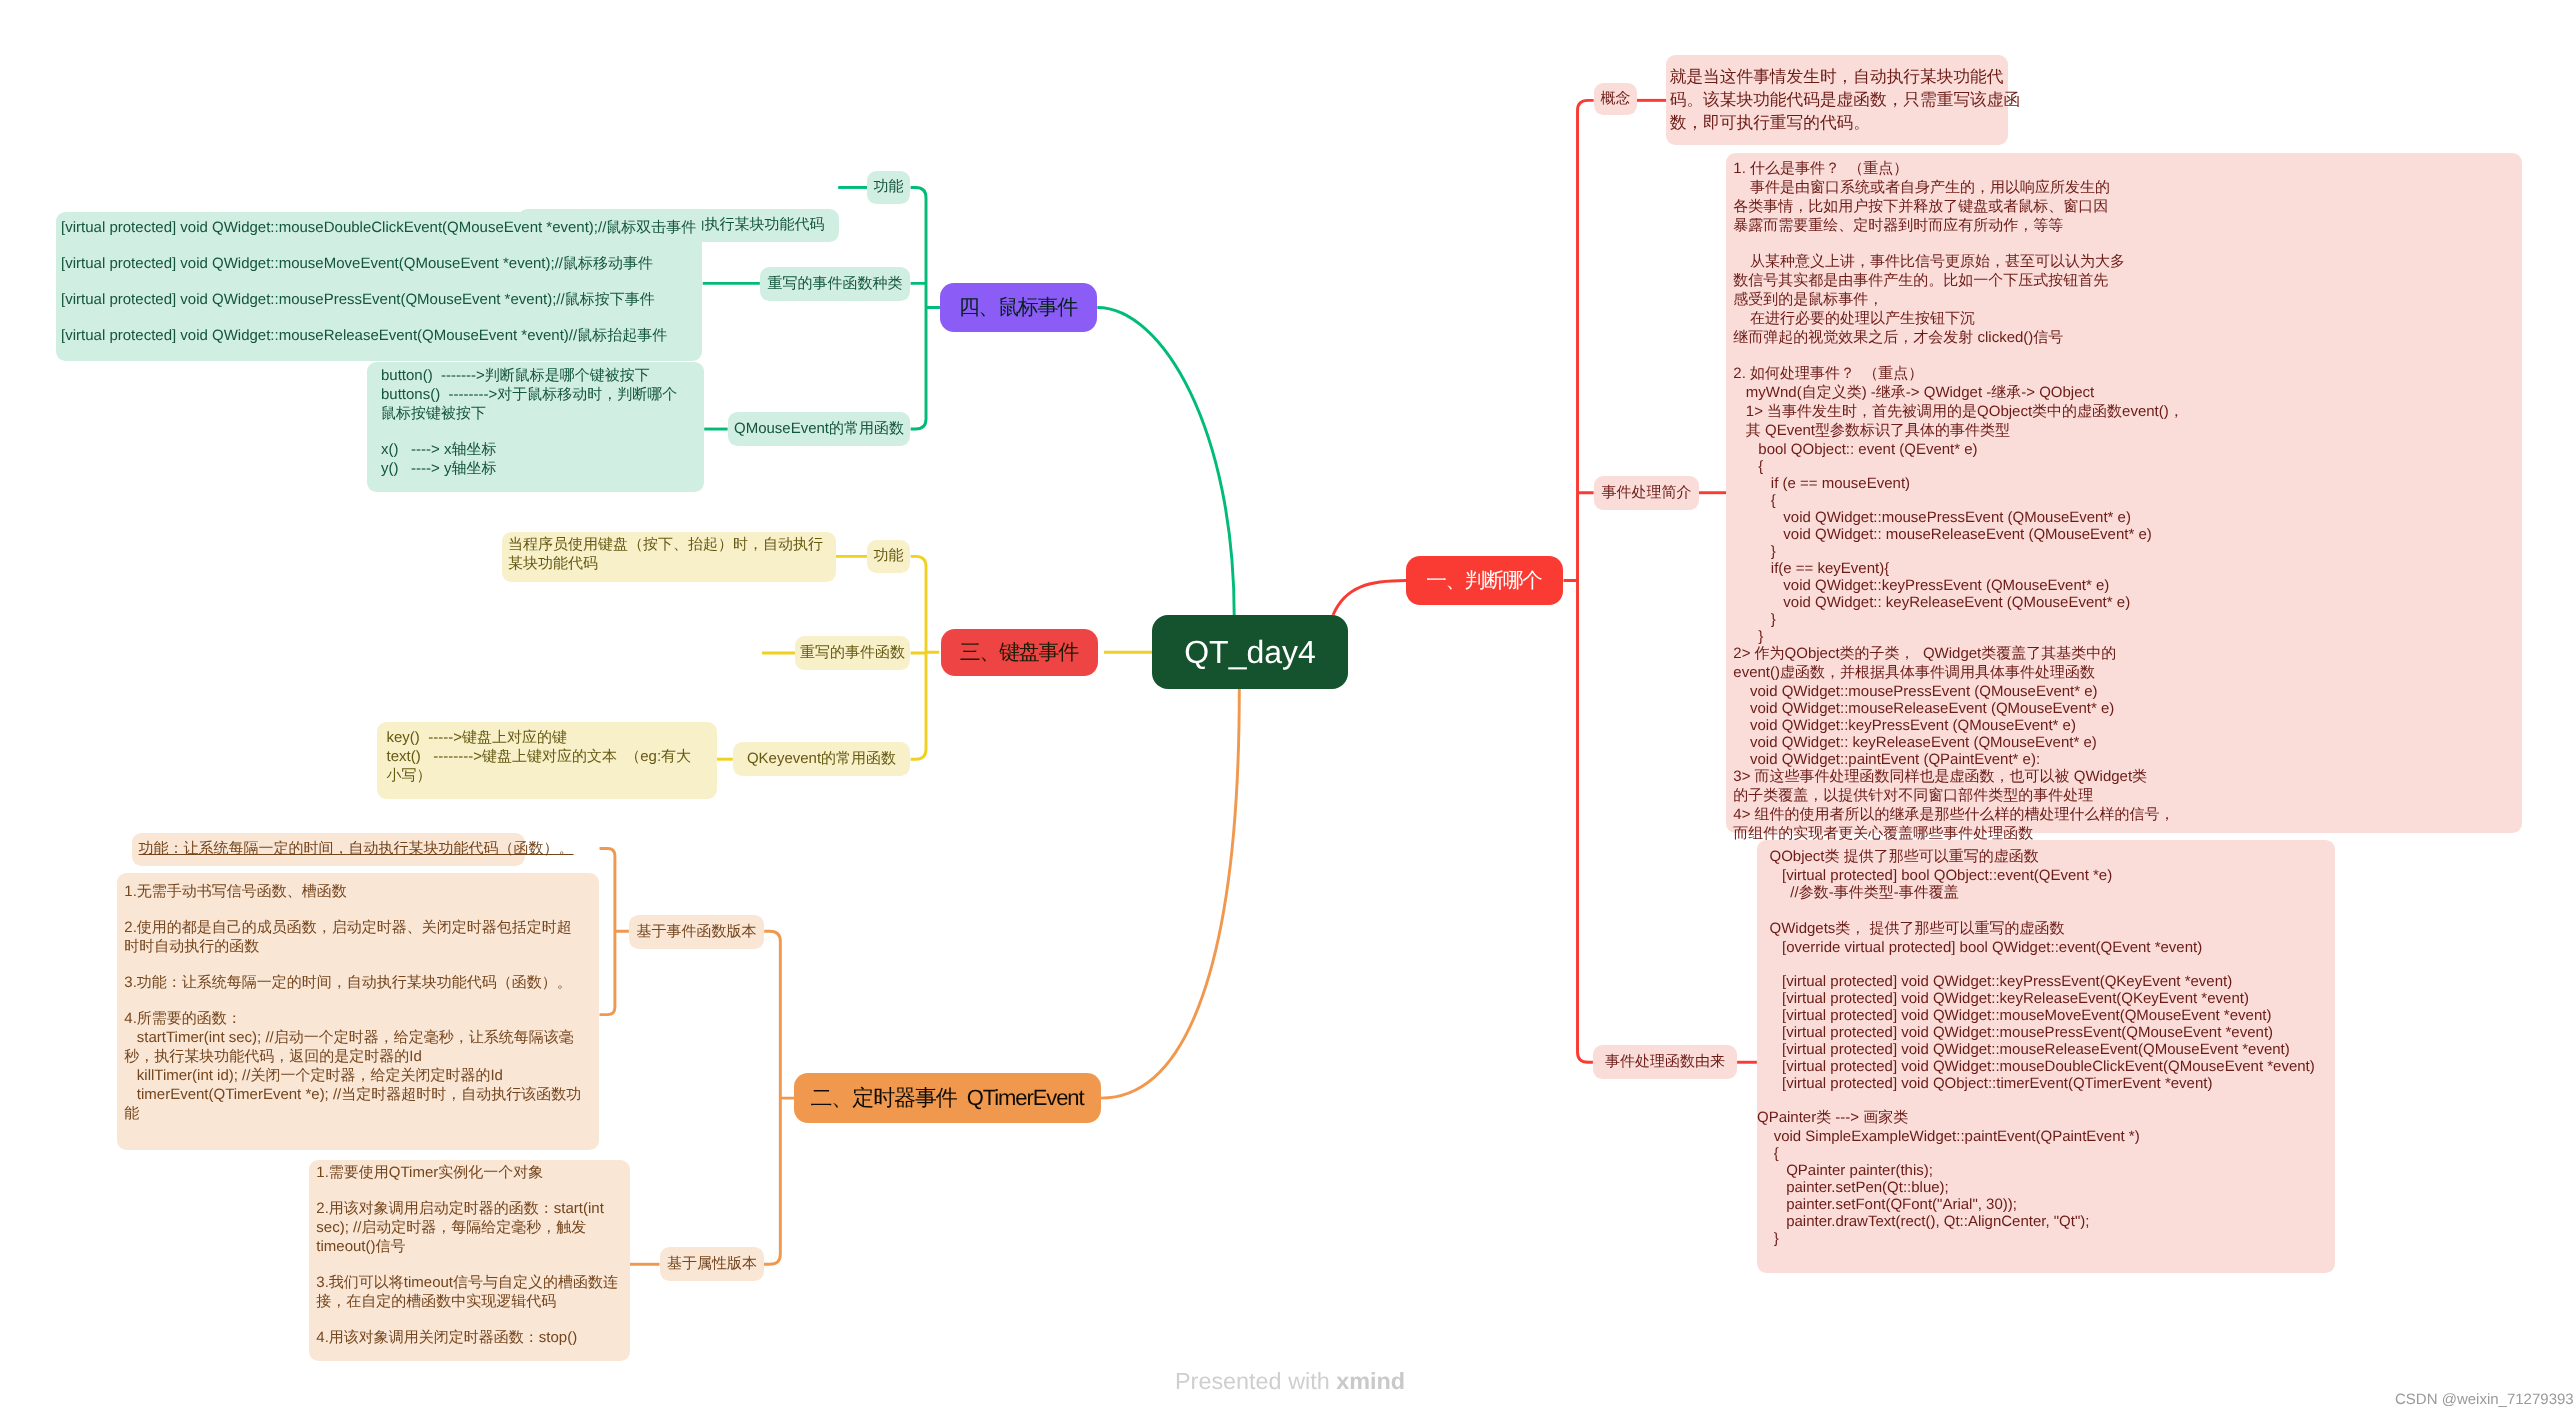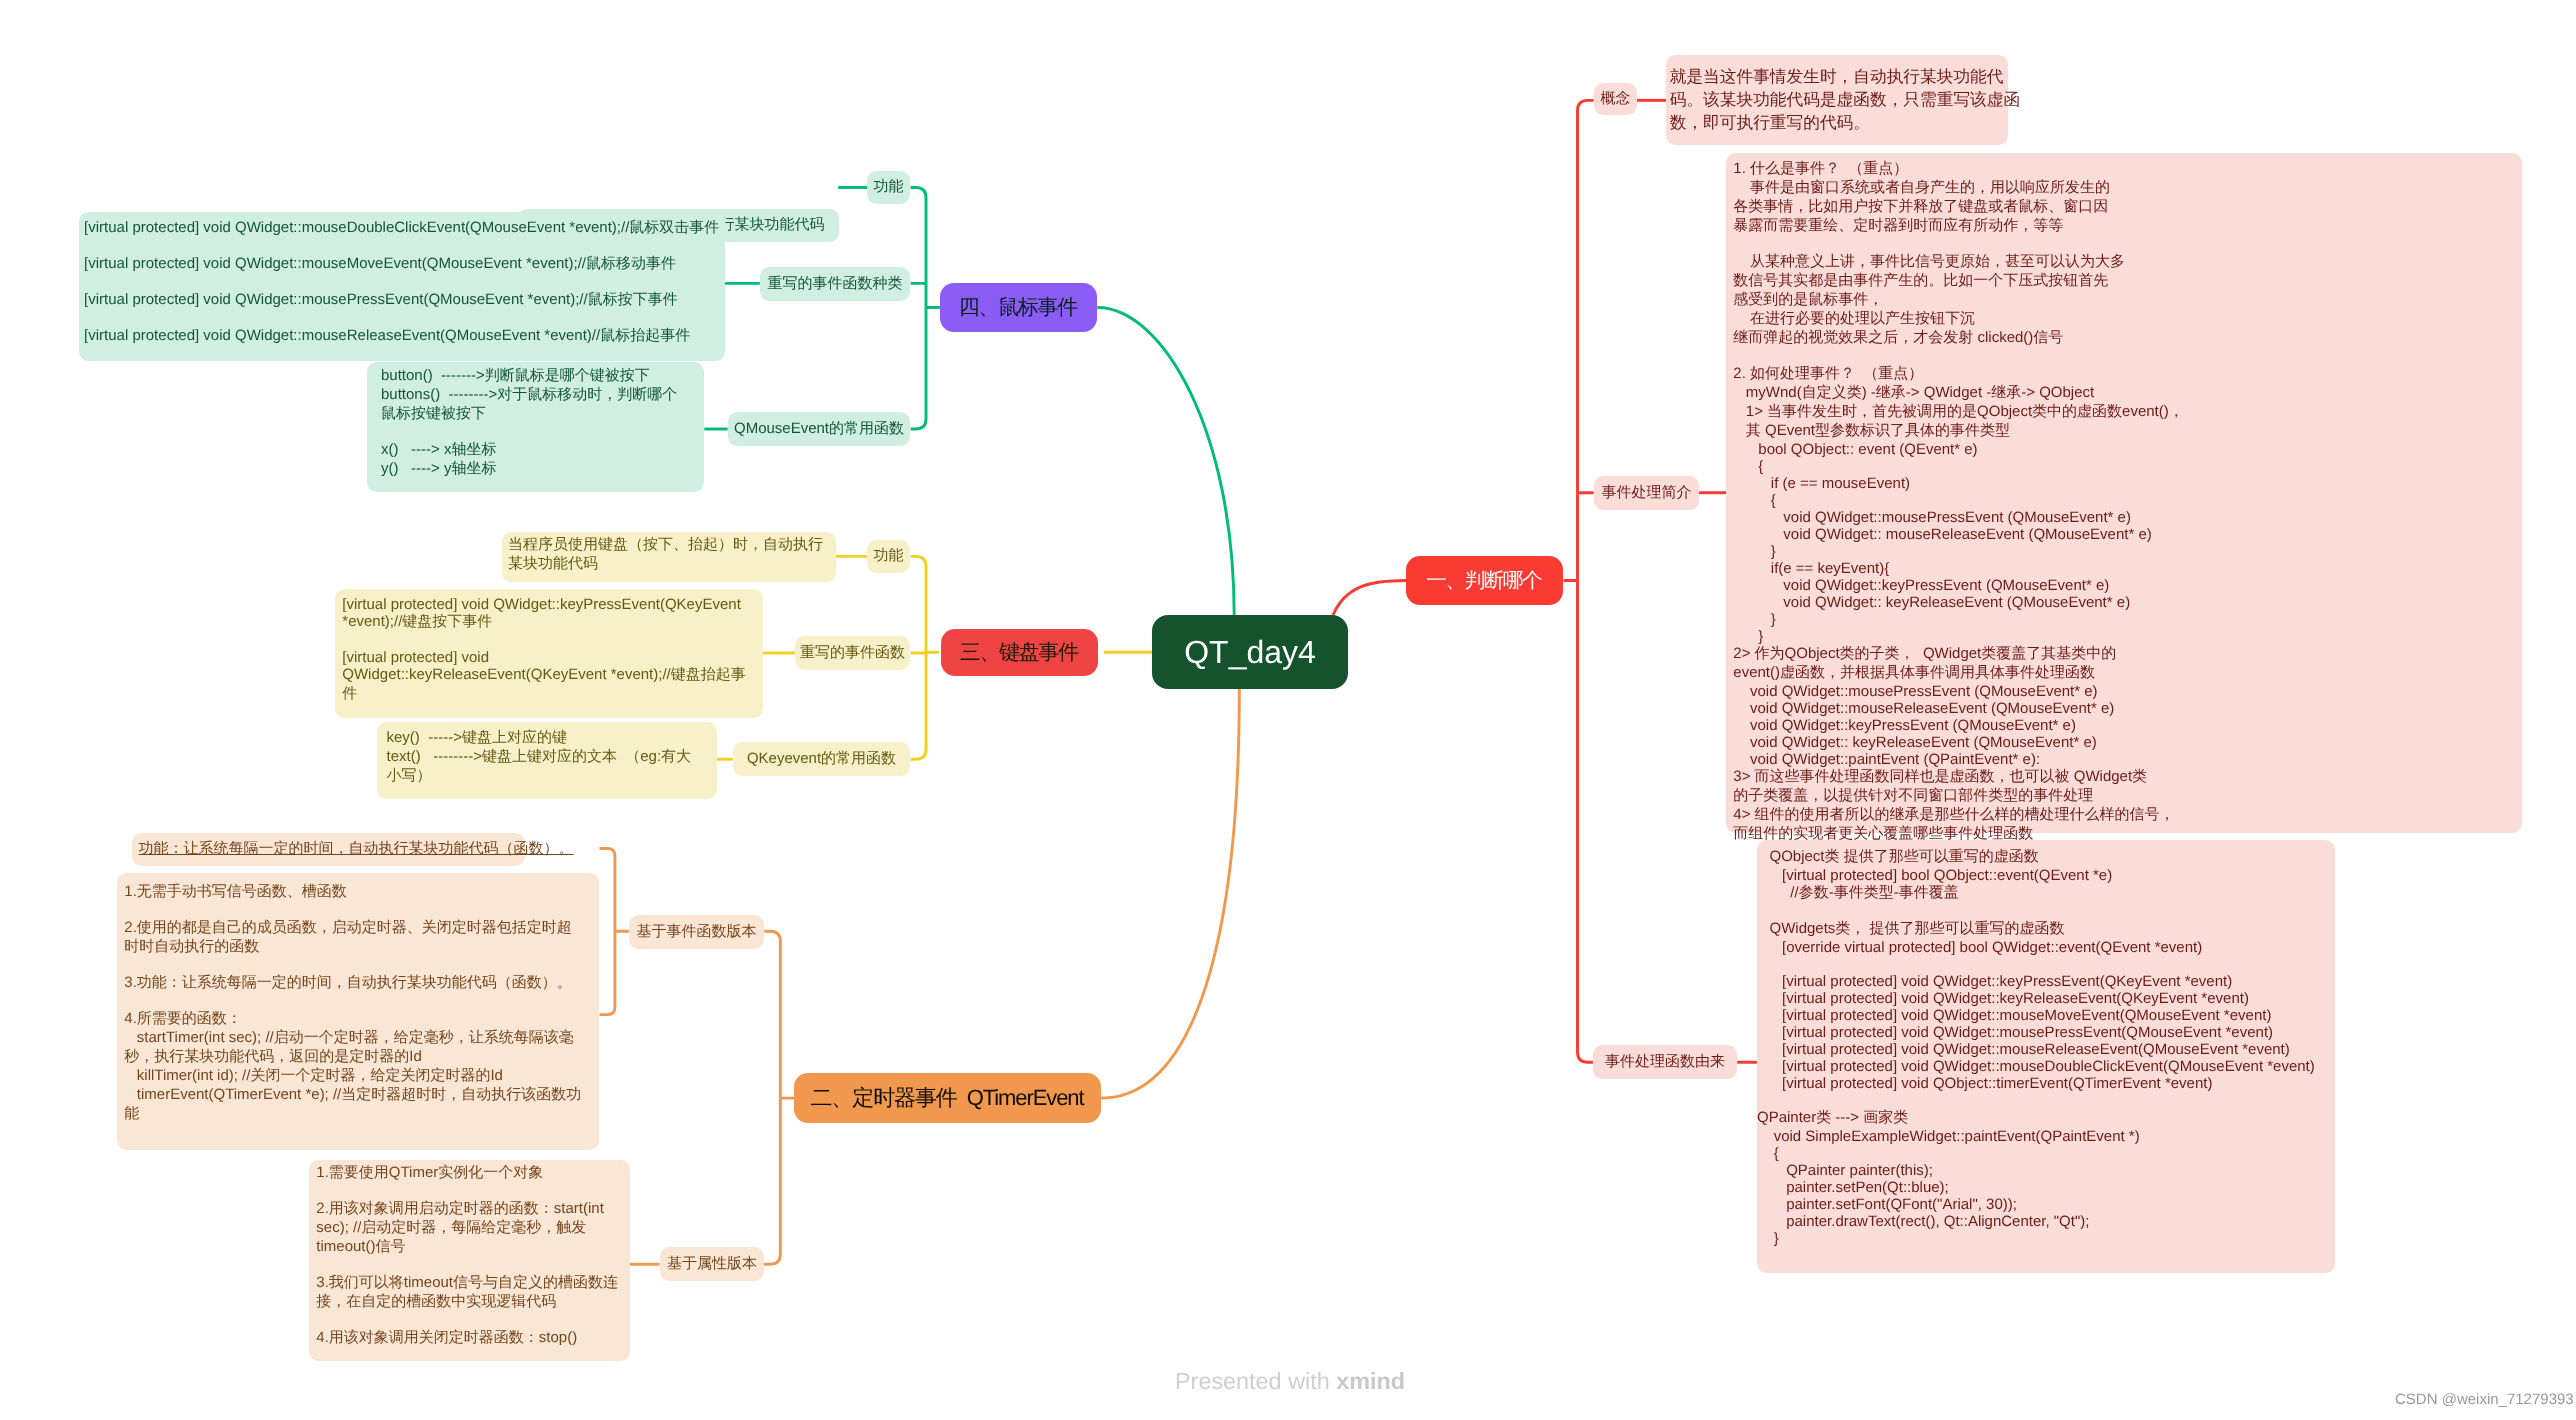--- a/index.html
+++ b/index.html
@@ -55,44 +55,38 @@
 </svg>
 <div class="node root" style="left:1152px;top:615px;width:196px;height:74px;font-size:32px;">QT_day4</div>
 <div class="node topic tg" style="left:940px;top:283px;width:157px;height:49px;font-size:21px;letter-spacing:-1.3px;text-indent:-1.3px;">四、鼠标事件</div>
 <div class="node topic ty" style="left:941px;top:629px;width:157px;height:47px;font-size:21px;letter-spacing:-1.3px;text-indent:-1.3px;">三、键盘事件</div>
 <div class="node topic to" style="left:794px;top:1073px;width:307px;height:50px;font-size:22px;letter-spacing:-1.1px;text-indent:-1.1px;">二、定时器事件  QTimerEvent</div>
 <div class="node topic tr" style="left:1406px;top:556px;width:157px;height:49px;font-size:20.5px;letter-spacing:-1.3px;text-indent:-1.3px;">一、判断哪个</div>
 <div class="node sub g" style="left:867px;top:171px;width:43px;height:33px;font-size:15px;">功能</div>
 <div class="node sub g" style="left:760px;top:267px;width:150px;height:34px;font-size:15px;text-align:center;">重写的事件函数种类</div>
 <div class="node sub g" style="left:728px;top:412px;width:182px;height:34px;font-size:15px;">QMouseEvent的常用函数</div>
 <div class="node leaf g" style="left:518px;top:171px;width:321px;height:33px;font-size:15px;padding:6.6px 6.6px;margin-top:38px;">当程序员使用鼠标时，自动执行某块功能代码</div>
-<div class="node leaf g" style="left:56px;top:212px;width:646px;height:149px;font-size:15px;padding:7.3px 5.1px;margin-left:23px;">[virtual protected] void QWidget::mouseDoubleClickEvent(QMouseEvent *event);//鼠标双击事件
+<div class="node leaf g" style="left:56px;top:212px;width:646px;height:149px;font-size:15px;padding:7.3px 5.1px;">[virtual protected] void QWidget::mouseDoubleClickEvent(QMouseEvent *event);//鼠标双击事件
 
 [virtual protected] void QWidget::mouseMoveEvent(QMouseEvent *event);//鼠标移动事件
 
 [virtual protected] void QWidget::mousePressEvent(QMouseEvent *event);//鼠标按下事件
 
 [virtual protected] void QWidget::mouseReleaseEvent(QMouseEvent *event)//鼠标抬起事件</div>
 <div class="node leaf g" style="left:367px;top:362px;width:337px;height:130px;font-size:15px;padding:5.1px 14px;">button()  -------&gt;判断鼠标是哪个键被按下
 buttons()  --------&gt;对于鼠标移动时，判断哪个
 鼠标按键被按下
 
 x()   ----&gt; x轴坐标
 y()   ----&gt; y轴坐标</div>
 <div class="node sub y" style="left:867px;top:540px;width:43px;height:33px;font-size:15px;">功能</div>
 <div class="node sub y" style="left:795px;top:636px;width:115px;height:34px;font-size:15px;">重写的事件函数</div>
 <div class="node sub y" style="left:733px;top:742px;width:177px;height:34px;font-size:15px;">QKeyevent的常用函数</div>
 <div class="node leaf y" style="left:502px;top:532px;width:334px;height:50px;font-size:15px;padding:4.4px 5.9px;">当程序员使用键盘（按下、抬起）时，自动执行
 某块功能代码</div>
-<div class="node leaf y" style="left:335px;top:589px;width:428px;height:129px;font-size:15px;padding:7.3px 7.3px;">[virtual protected] void QWidget::keyPressEvent(QKeyEvent
-*event);//键盘按下事件
-
-[virtual protected] void
-QWidget::keyReleaseEvent(QKeyEvent *event);//键盘抬起事
-件</div>
 <div class="node leaf y" style="left:377px;top:722px;width:340px;height:77px;font-size:15px;padding:7.3px 9.5px;">key()  -----&gt;键盘上对应的键
 text()   --------&gt;键盘上键对应的文本  （eg:有大
 小写）</div>
 <div class="node sub o" style="left:629px;top:915px;width:135px;height:34px;font-size:15px;">基于事件函数版本</div>
 <div class="node sub o" style="left:660px;top:1247px;width:104px;height:34px;font-size:15px;">基于属性版本</div>
 <div class="node leaf o" style="left:132px;top:833px;width:393px;height:33px;font-size:15px;padding:6.6px 6.6px;text-decoration:underline;">功能：让系统每隔一定的时间，自动执行某块功能代码（函数）。</div>
 <div class="node leaf o" style="left:117px;top:873px;width:482px;height:277px;font-size:15px;padding:9.5px 7.3px;">1.无需手动书写信号函数、槽函数
 
 2.使用的都是自己的成员函数，启动定时器、关闭定时器包括定时超
 时时自动执行的函数

